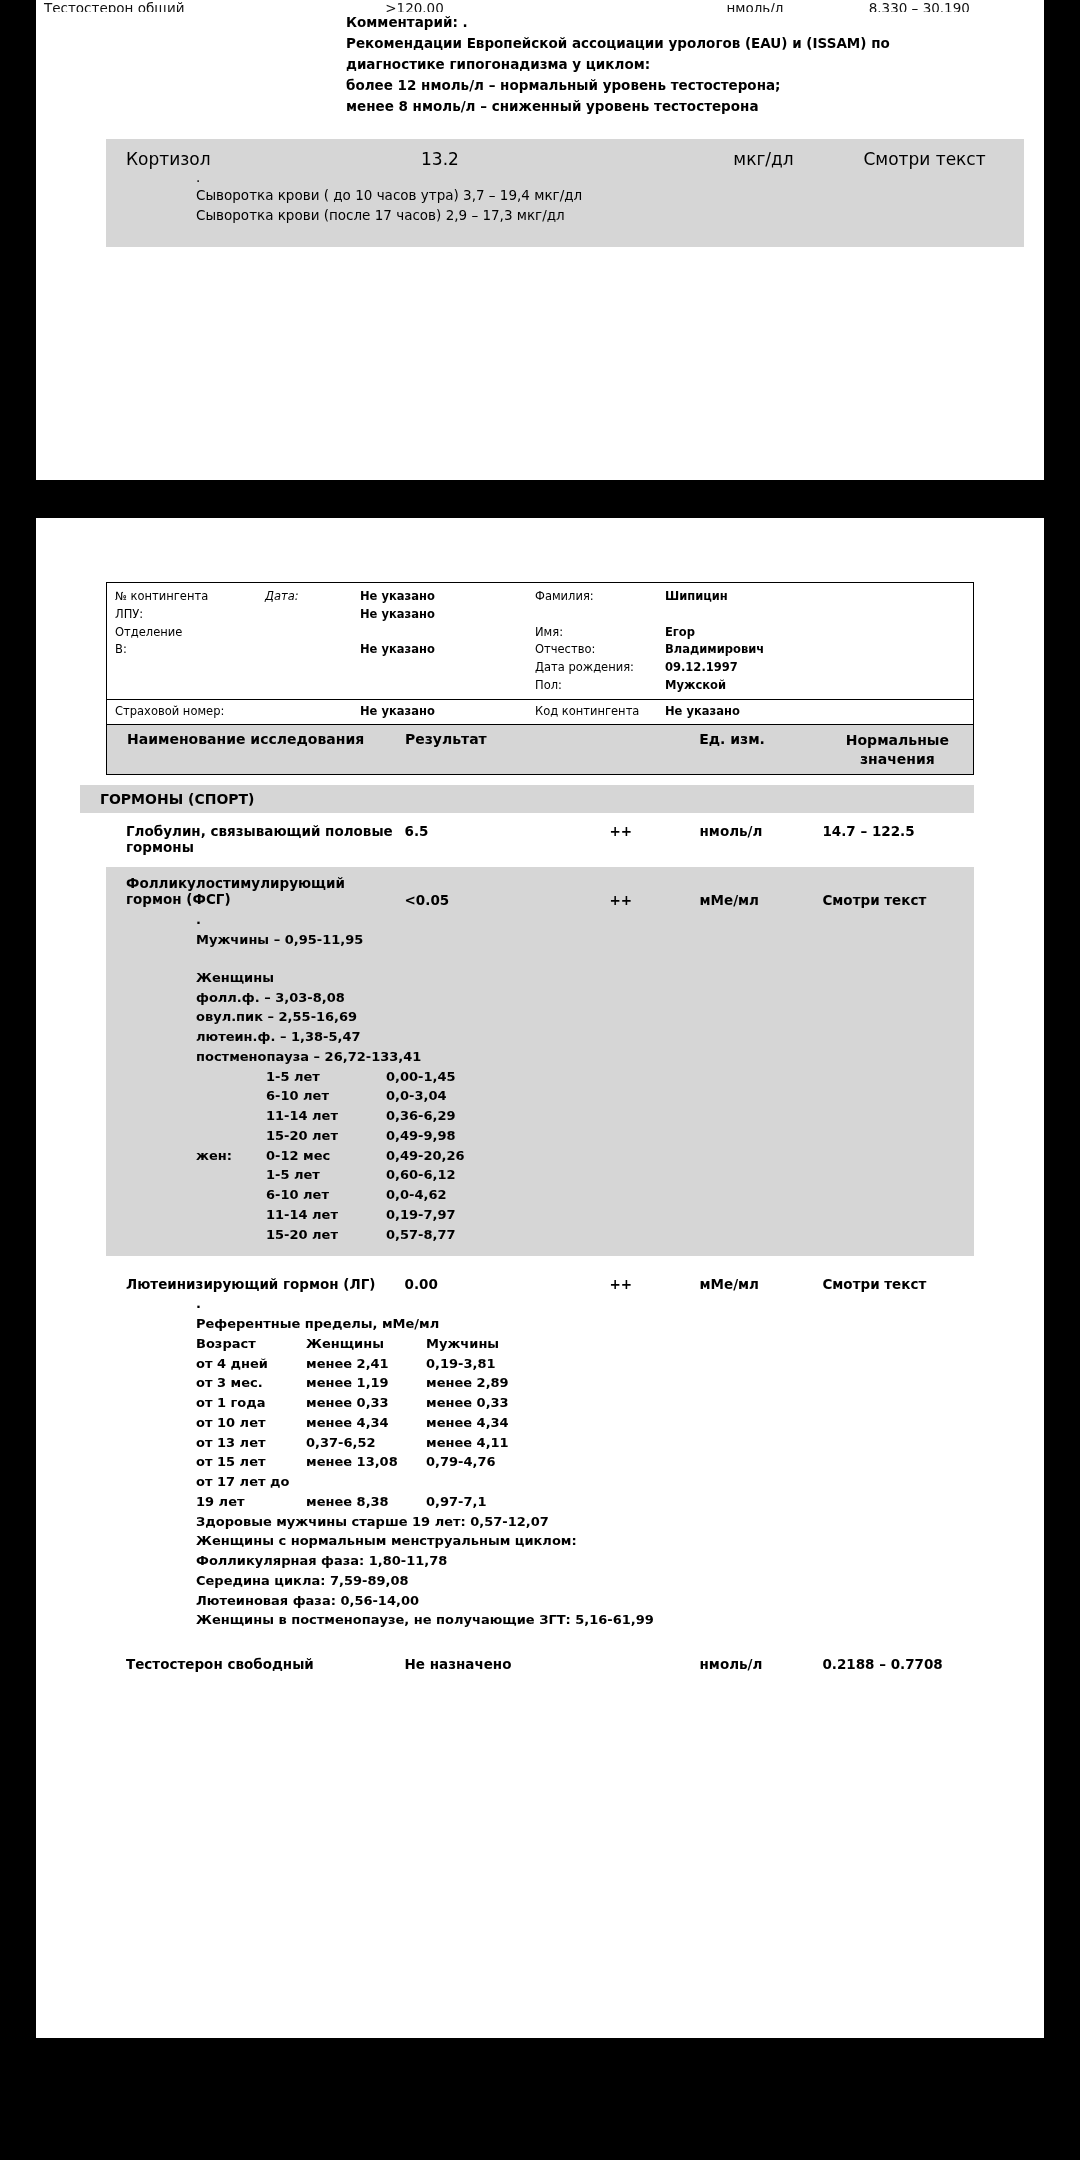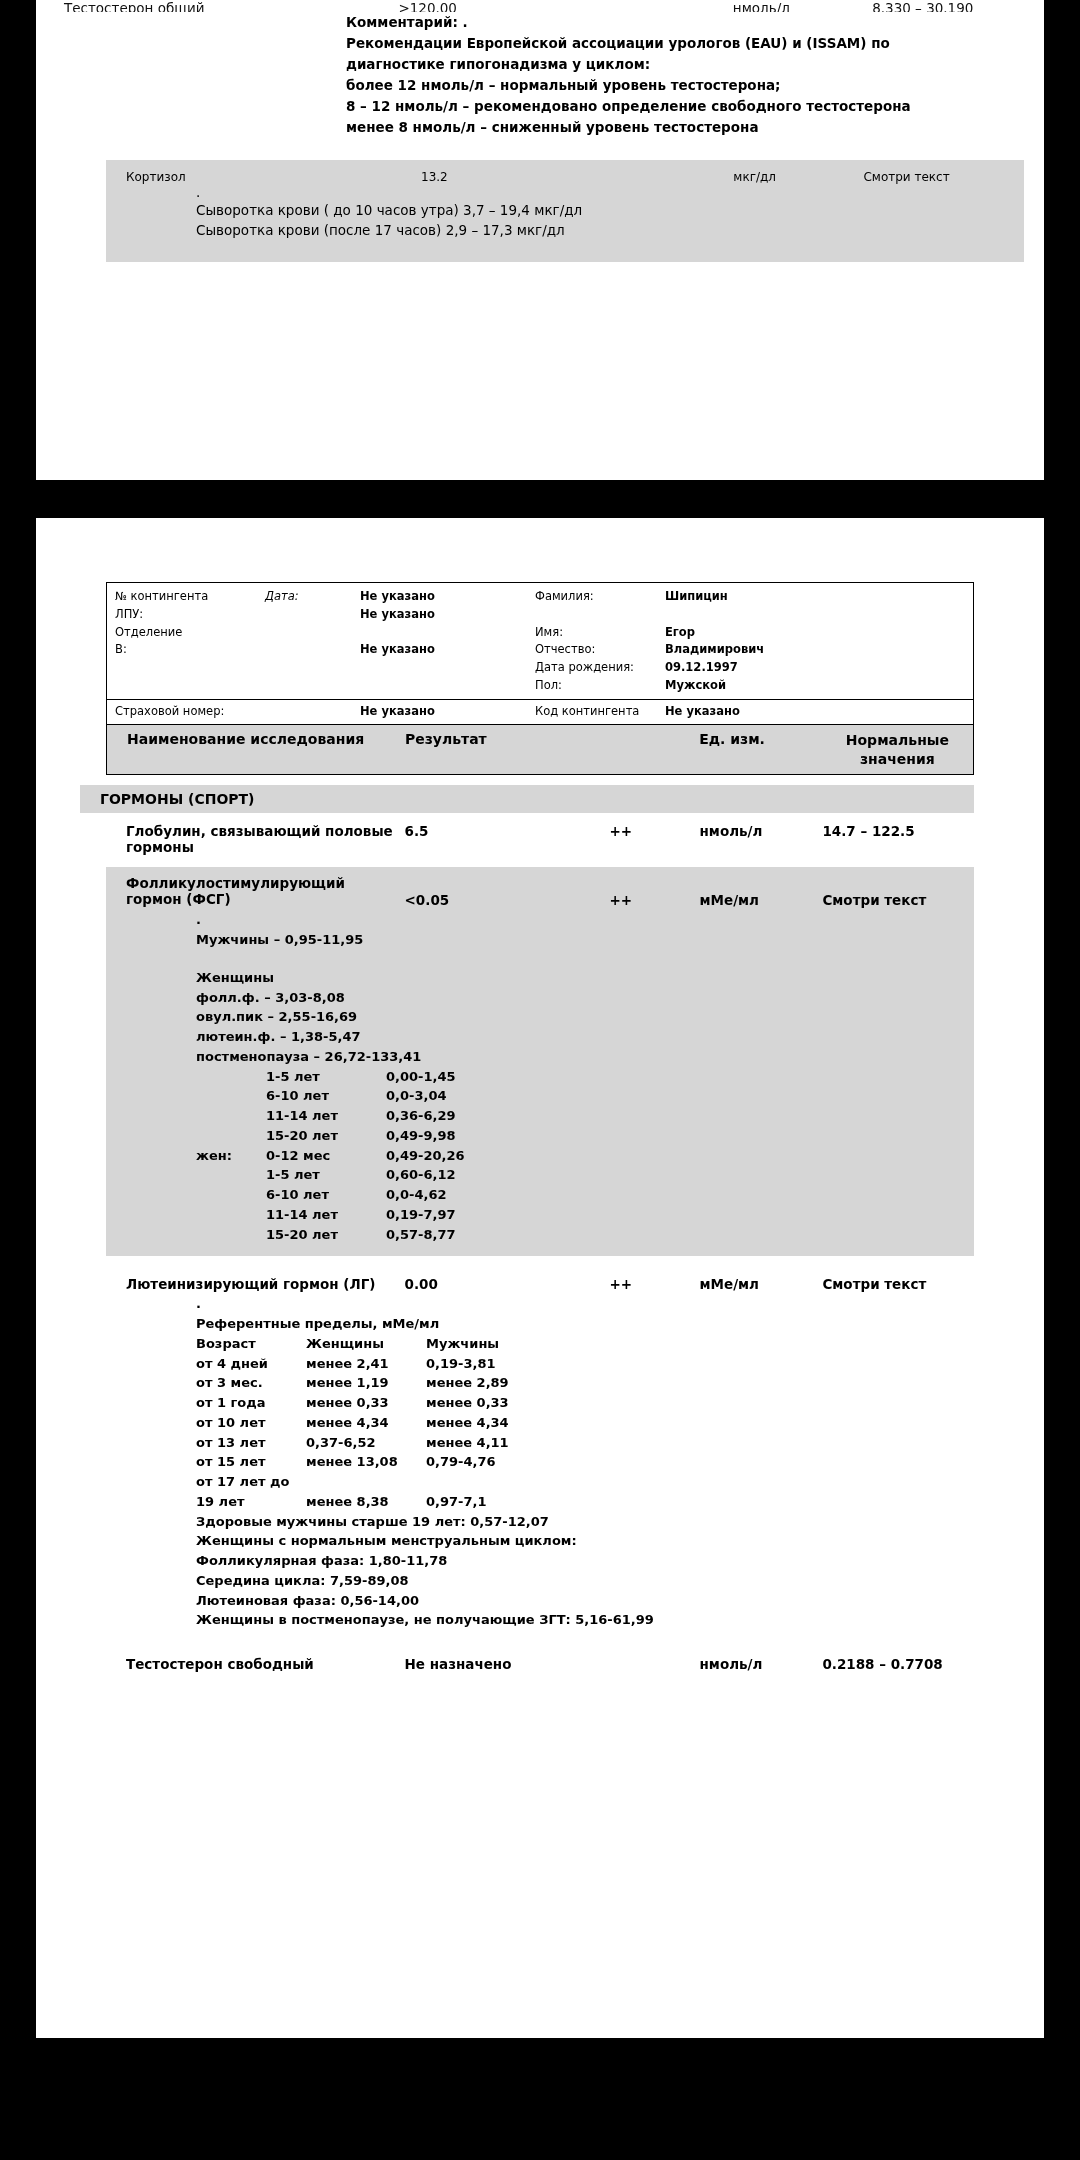--- a/index.html
+++ b/index.html
@@ -57,33 +57,33 @@
   .comment-block {
     padding: 0 0 8px 310px;
     font-size: 13.5px;
     font-weight: bold;
     line-height: 1.55;
   }
   .cut-top-line {
     display: flex;
     font-size: 13.5px;
     color: #111;
-    padding-left: 28px;
+    padding-left: 8px;
     height: 12px;
     overflow: hidden;
   }
 
   .cortisol-block {
     background: #d6d6d6;
     margin: 14px 20px 0 70px;
     padding: 10px 0 22px 0;
   }
   .cortisol-head {
     display: flex;
-    font-size: 12px;
+    font-size: 17px;
   }
   .cortisol-sub {
     font-size: 13.5px;
     padding-left: 90px;
     line-height: 1.5;
   }
   .dot-line { font-size: 13.5px; padding-left: 90px; line-height: 1.2; }
 
   
   .hdr {
@@ -151,21 +151,20 @@
       <span class="c-flag"></span>
       <span class="c-unit">нмоль/л</span>
       <span class="c-norm">8.330 – 30.190</span>
     </div>
 
     <div class="comment-block">
       <div>Комментарий: .</div>
       <div>Рекомендации Европейской ассоциации урологов (EAU) и (ISSAM) по</div>
       <div>диагностике гипогонадизма у циклом:</div>
       <div>более 12 нмоль/л – нормальный уровень тестостерона;</div>
-      <div>8 – 12 нмоль/л – рекомендовано определение свободного тестостерона</div>
       <div>менее 8 нмоль/л – сниженный уровень тестостерона</div>
     </div>
 
     <div class="cortisol-block">
       <div class="cortisol-head">
         <span class="c-name">Кортизол</span>
         <span class="c-result">13.2</span>
         <span class="c-flag"></span>
         <span class="c-unit">мкг/дл</span>
         <span class="c-norm">Смотри текст</span>

